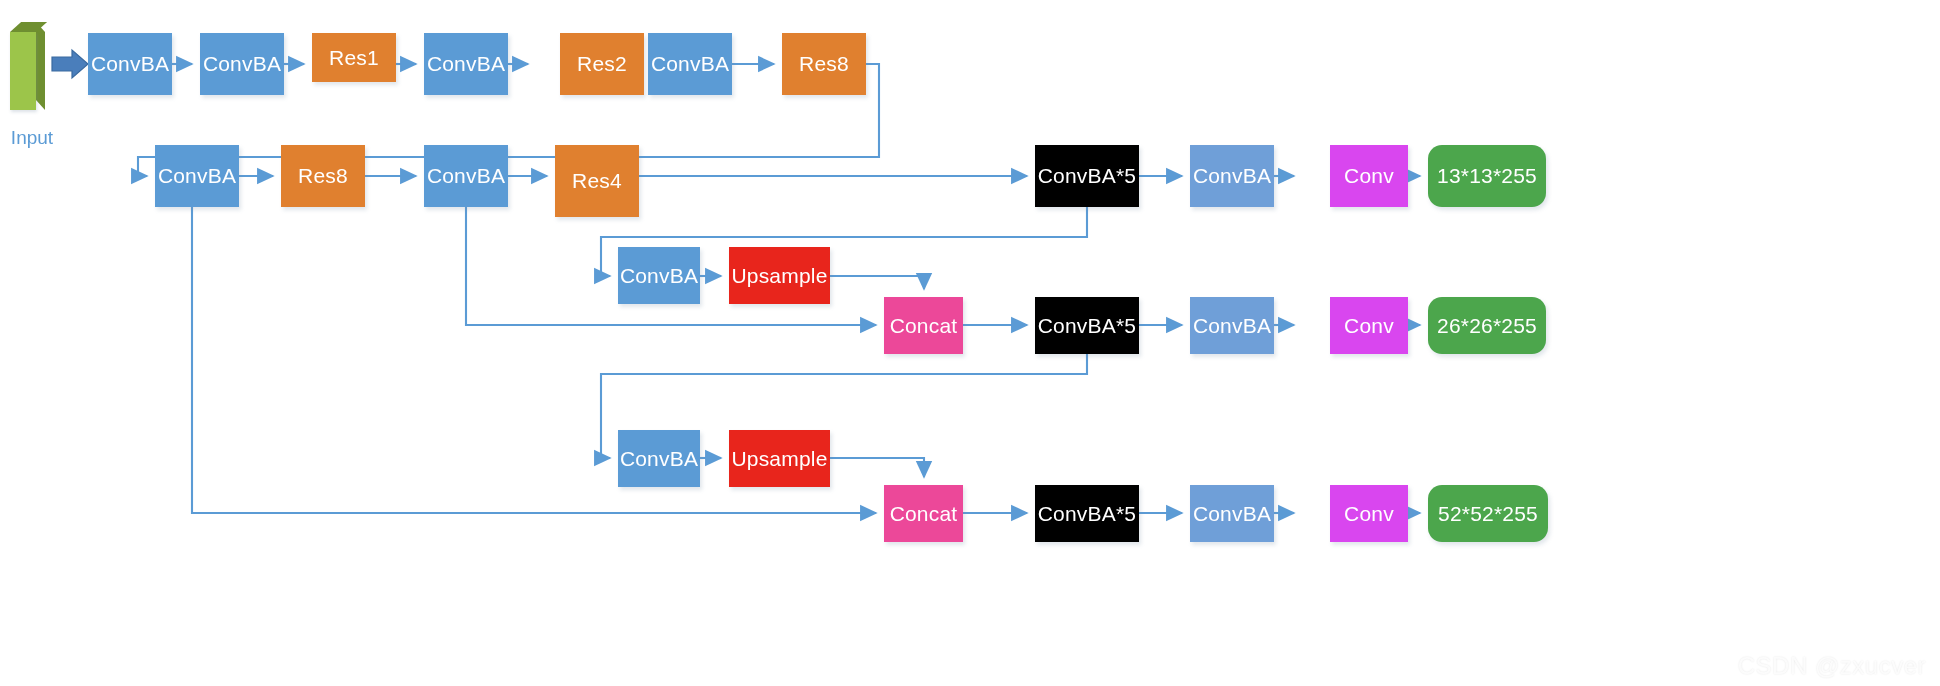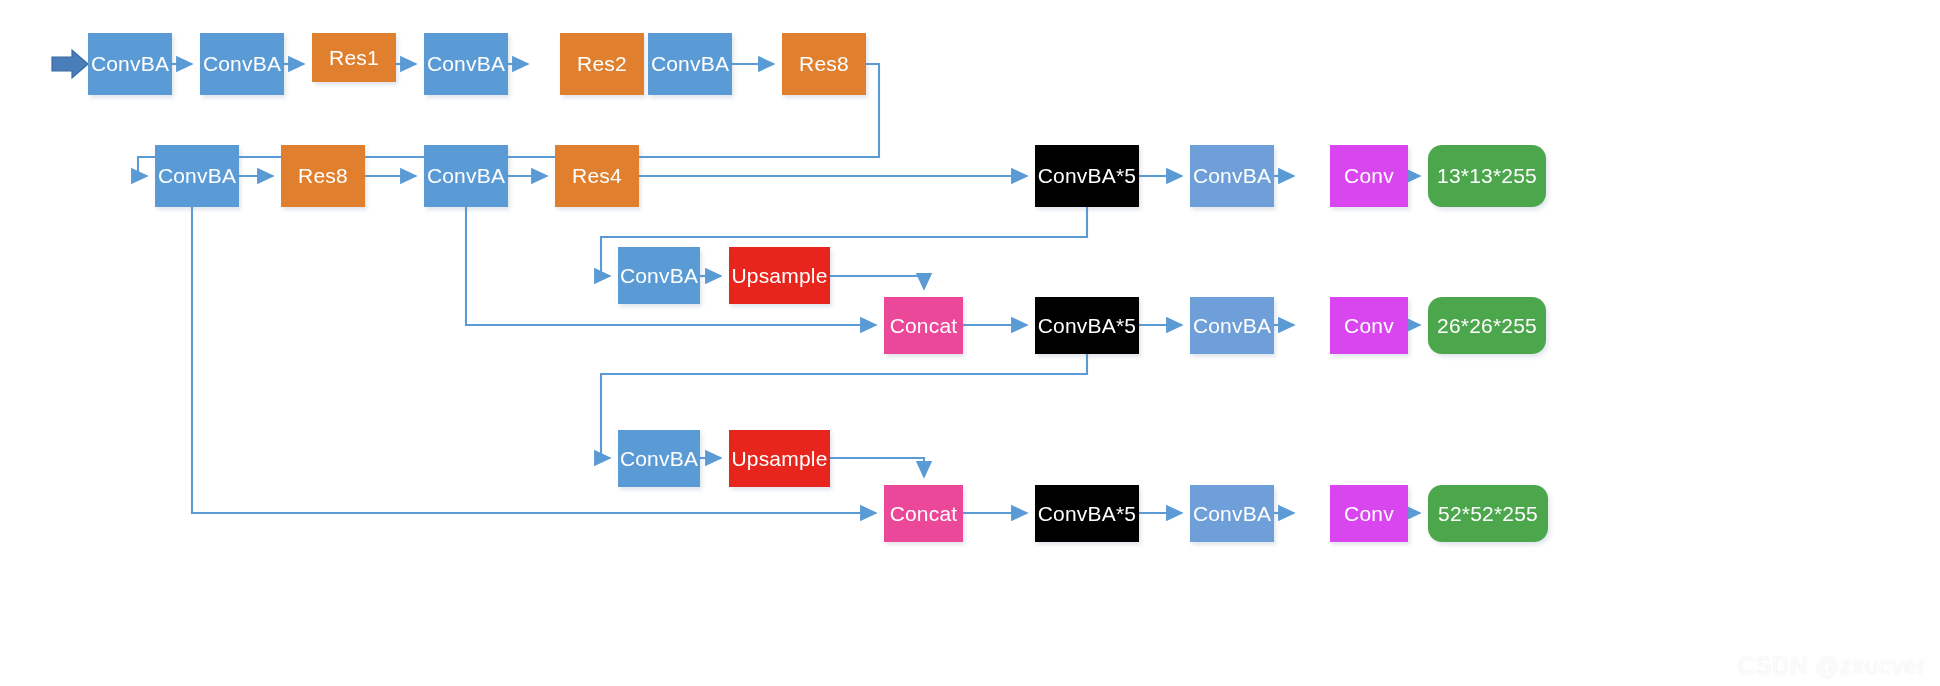--- a/index.html
+++ b/index.html
@@ -157,33 +157,39 @@
       <line x1="1139" y1="513" x2="1182" y2="513" marker-end="url(#ah)"></line>
       <line x1="1274" y1="513" x2="1294" y2="513" marker-end="url(#ah)"></line>
       <line x1="1380" y1="513" x2="1420" y2="513" marker-end="url(#ah)"></line>
     </g>
 
     <g>
       <path d="M52,57 L72,57 L72,50 L88,64 L72,78 L72,71 L52,71 Z" fill="#4a7ebb" stroke="#3a6aa0" stroke-width="1.2"></path>
     </g>
   </svg>
 
+  <div class="input-wrap" style="left:2px; top:22px; width:60px; height:140px;">
+    <div class="input-top"></div>
+    <div class="input-side"></div>
+    <div class="input-front"></div>
+    <div class="input-label">Input</div>
+  </div>
 
   <div class="node n-convba" style="left:88px;  top:33px;  width:84px;  height:62px;">ConvBA</div>
   <div class="node n-convba" style="left:200px; top:33px;  width:84px;  height:62px;">ConvBA</div>
   <div class="node n-res" style="left:312px; top:33px;  width:84px;  height:49px;">Res1</div>
   <div class="node n-convba" style="left:424px; top:33px;  width:84px;  height:62px;">ConvBA</div>
   <div class="node n-res" style="left:560px; top:33px;  width:84px;  height:62px;">Res2</div>
   <div class="node n-convba" style="left:648px; top:33px;  width:84px;  height:62px;">ConvBA</div>
   <div class="node n-res" style="left:782px; top:33px;  width:84px;  height:62px;">Res8</div>
 
   <div class="node n-convba" style="left:155px;  top:145px; width:84px;  height:62px;">ConvBA</div>
   <div class="node n-res" style="left:281px;  top:145px; width:84px;  height:62px;">Res8</div>
   <div class="node n-convba" style="left:424px;  top:145px; width:84px;  height:62px;">ConvBA</div>
-  <div class="node n-res" style="left:555px;  top:145px; width:84px;  height:62px;">Res4</div>
+  <div class="node n-res" style="left:555px;  top:145px; width:84px;  height:72px;">Res4</div>
   <div class="node n-convba5" style="left:1035px; top:145px; width:104px; height:62px;">ConvBA*5</div>
   <div class="node n-convba-l" style="left:1190px; top:145px; width:84px;  height:62px;">ConvBA</div>
   <div class="node n-conv" style="left:1302px; top:145px; width:78px;  height:62px;">Conv</div>
   <div class="node n-out" style="left:1428px; top:145px; width:118px; height:62px;">13*13*255</div>
 
   <div class="node n-convba" style="left:618px;  top:247px; width:82px;  height:57px;">ConvBA</div>
   <div class="node n-ups" style="left:729px;  top:247px; width:101px; height:57px;">Upsample</div>
 
   <div class="node n-cat" style="left:884px;  top:297px; width:79px;  height:57px;">Concat</div>
   <div class="node n-convba5" style="left:1035px; top:297px; width:104px; height:57px;">ConvBA*5</div>

